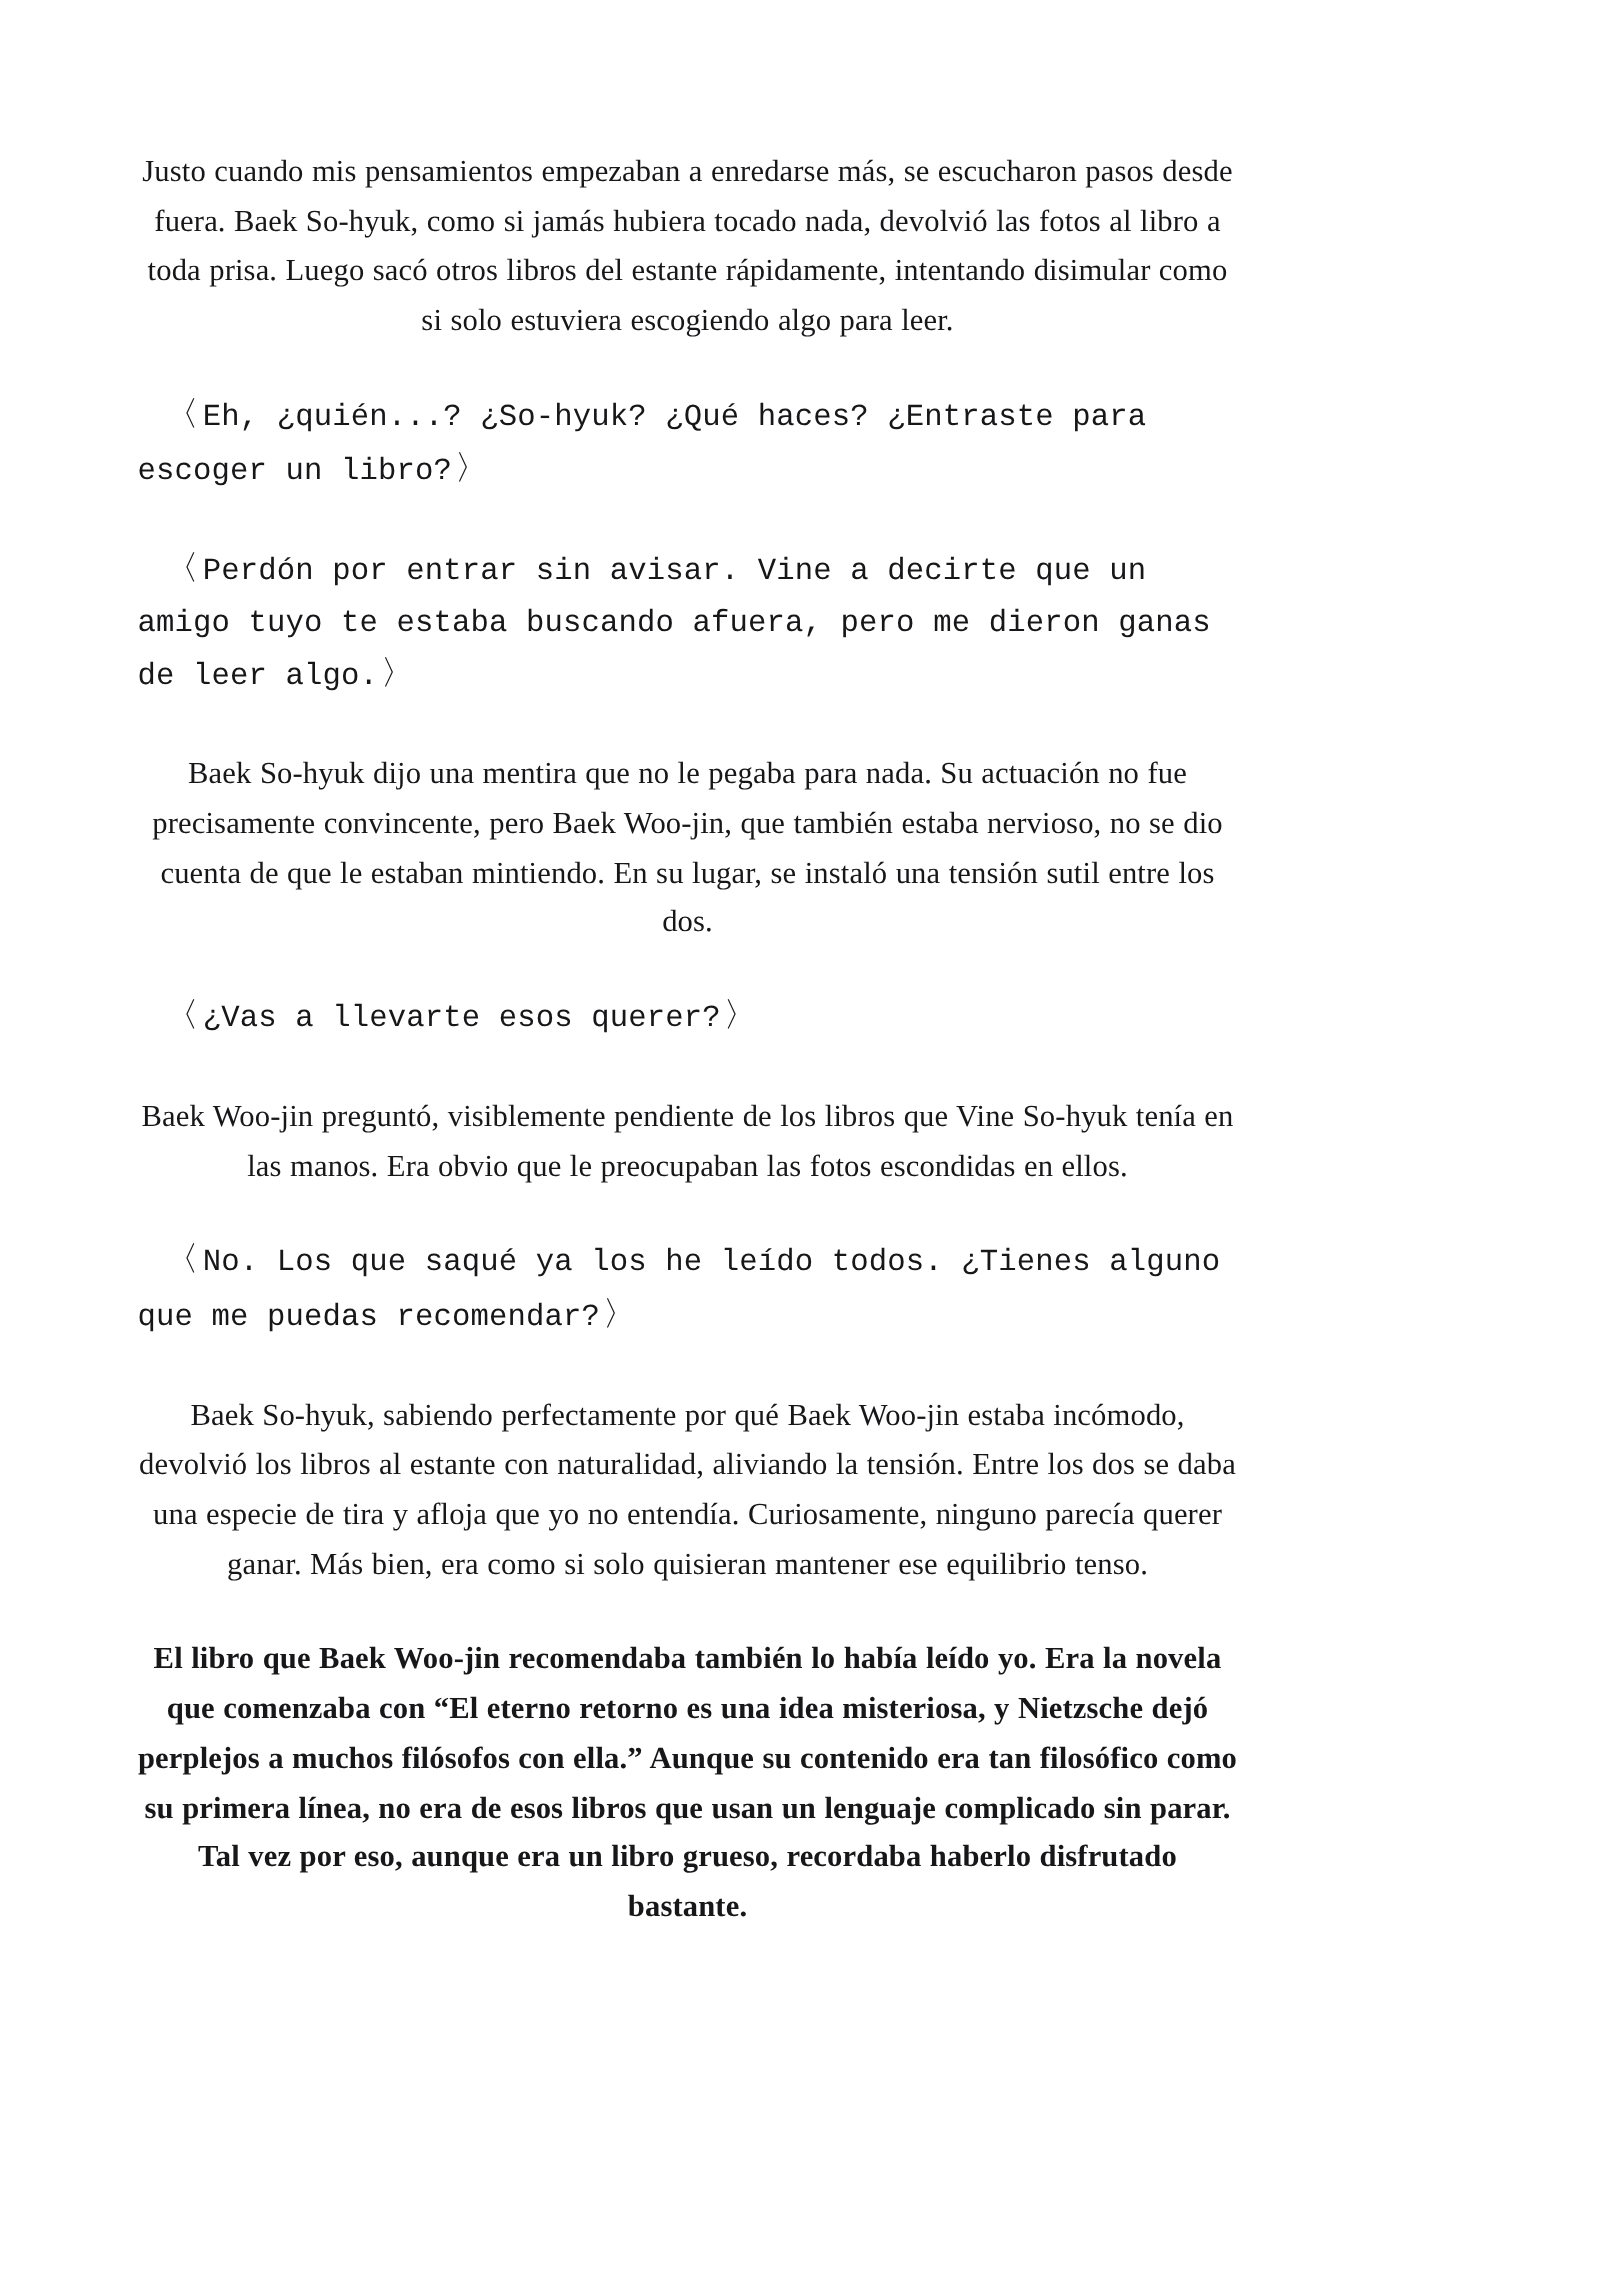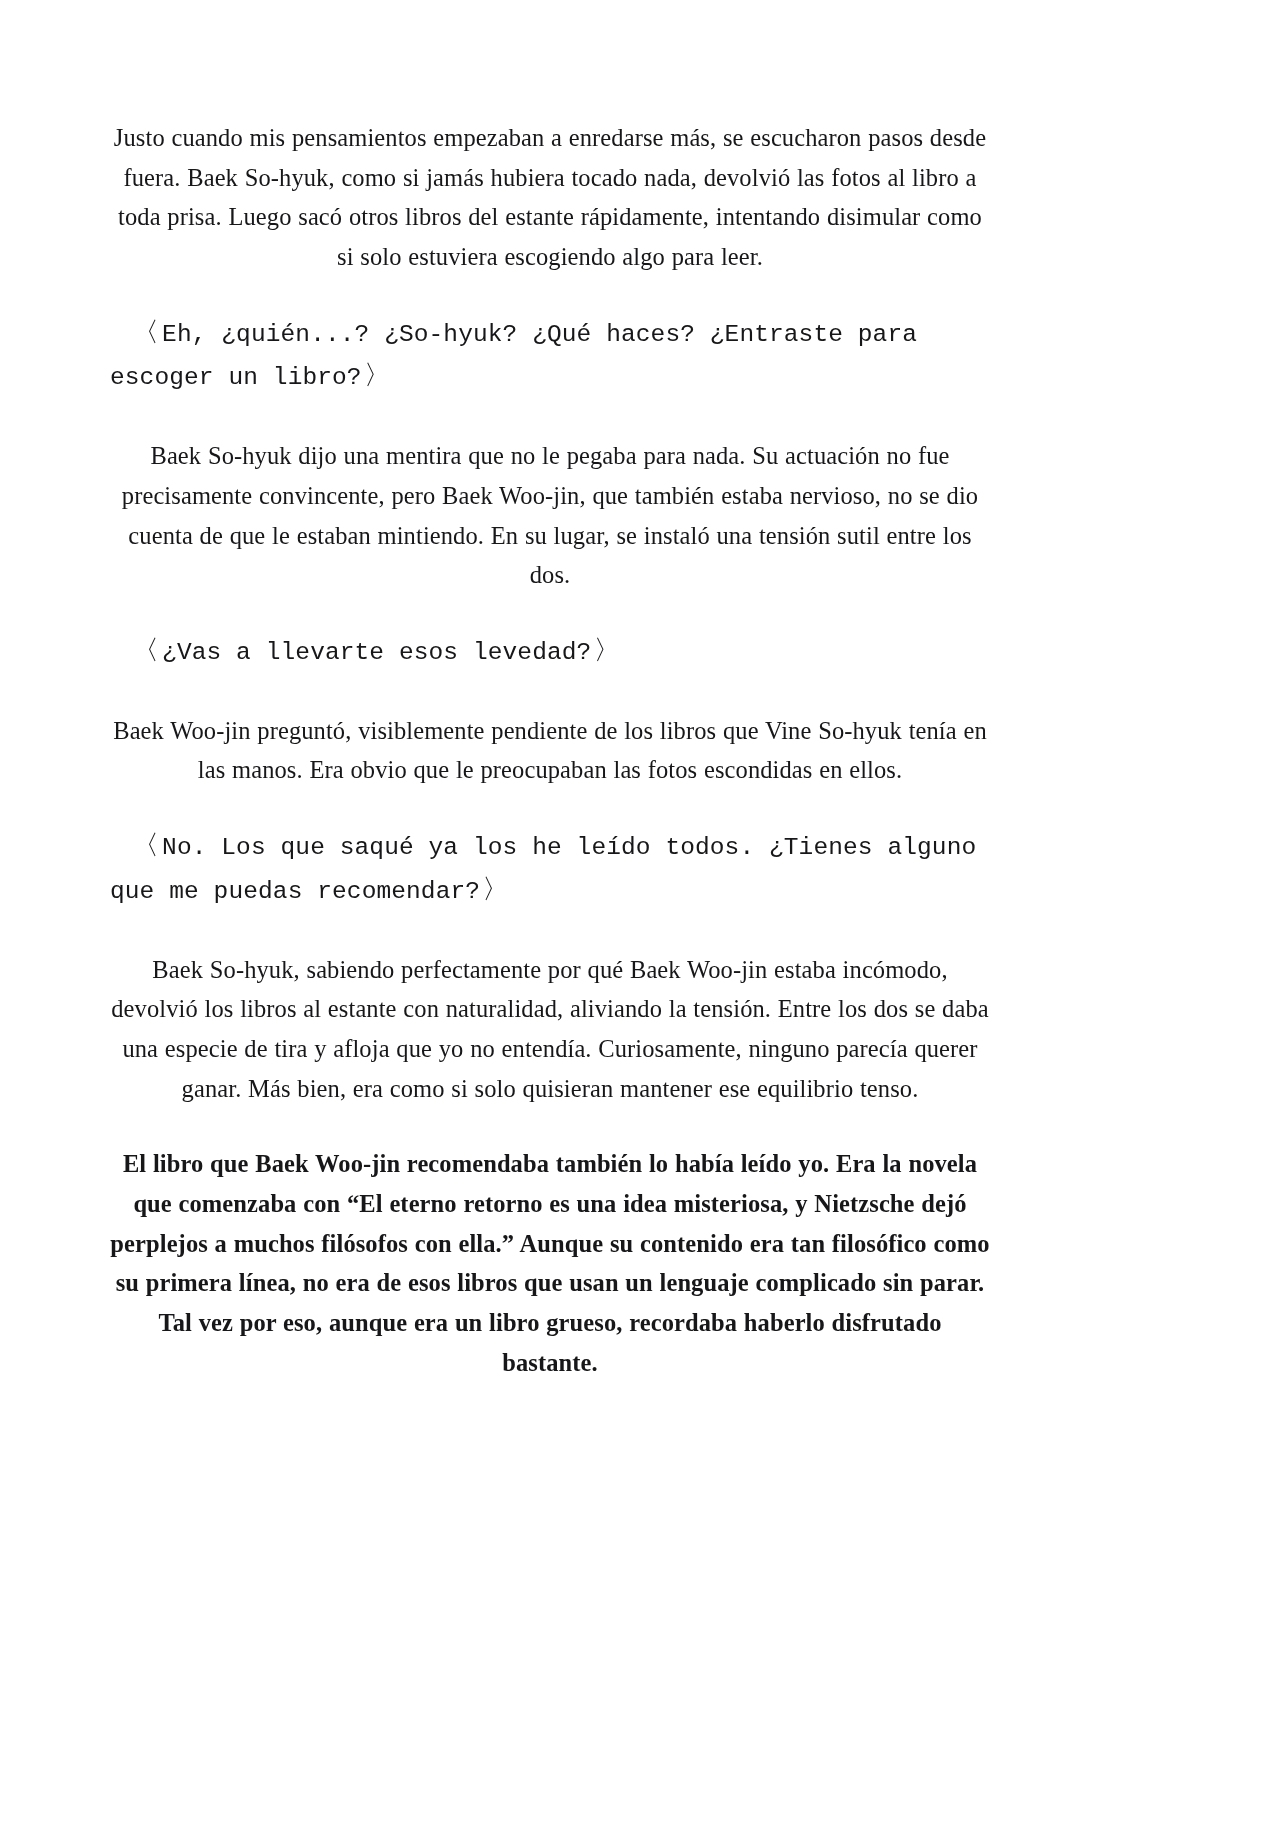--- a/index.html
+++ b/index.html
@@ -59,24 +59,25 @@
 <body>
 
 <div class="page">
   <div class="content">
 
     <p class="para">Justo cuando mis pensamientos empezaban a enredarse más, se escucharon pasos desde fuera. Baek So-hyuk, como si jamás hubiera tocado nada, devolvió las fotos al libro a toda prisa. Luego sacó otros libros del estante rápidamente, intentando disimular como si solo estuviera escogiendo algo para leer.</p>
 
     <p class="dialogue"><span class="br-open">〈</span><span>Eh, ¿quién...? ¿So-hyuk? ¿Qué haces? ¿Entraste para escoger un libro?</span><span class="br-close">〉</span></p>
 
 
+    <p class="dialogue"><span class="br-open">〈</span><span>Perdón por entrar sin avisar. Vine a decirte que un amigo tuyo te estaba buscando afuera, pero me dieron ganas de leer algo.</span><span class="br-close">〉</span></p>
 
     <p class="para">Baek So-hyuk dijo una mentira que no le pegaba para nada. Su actuación no fue precisamente convincente, pero Baek Woo-jin, que también estaba nervioso, no se dio cuenta de que le estaban mintiendo. En su lugar, se instaló una tensión sutil entre los dos.</p>
 
-    <p class="dialogue"><span class="br-open">〈</span><span>¿Vas a llevarte esos levedad?</span><span class="br-close">〉</span></p>
+    <p class="dialogue"><span class="br-open">〈</span><span>¿Vas a llevarte esos querer?</span><span class="br-close">〉</span></p>
 
     <p class="para">Baek Woo-jin preguntó, visiblemente pendiente de los libros que Vine So-hyuk tenía en las manos. Era obvio que le preocupaban las fotos escondidas en ellos.</p>
 
     <p class="dialogue"><span class="br-open">〈</span><span>No. Los que saqué ya los he leído todos. ¿Tienes alguno que me puedas recomendar?</span><span class="br-close">〉</span></p>
 
     <p class="para">Baek So-hyuk, sabiendo perfectamente por qué Baek Woo-jin estaba incómodo, devolvió los libros al estante con naturalidad, aliviando la tensión. Entre los dos se daba una especie de tira y afloja que yo no entendía. Curiosamente, ninguno parecía querer ganar. Más bien, era como si solo quisieran mantener ese equilibrio tenso.</p>
 
 
     <p class="para">El libro que Baek Woo-jin recomendaba también lo había leído yo. Era la novela que comenzaba con “El eterno retorno es una idea misteriosa, y Nietzsche dejó perplejos a muchos filósofos con ella.” Aunque su contenido era tan filosófico como su primera línea, no era de esos libros que usan un lenguaje complicado sin parar. Tal vez por eso, aunque era un libro grueso, recordaba haberlo disfrutado bastante.</p>
 

